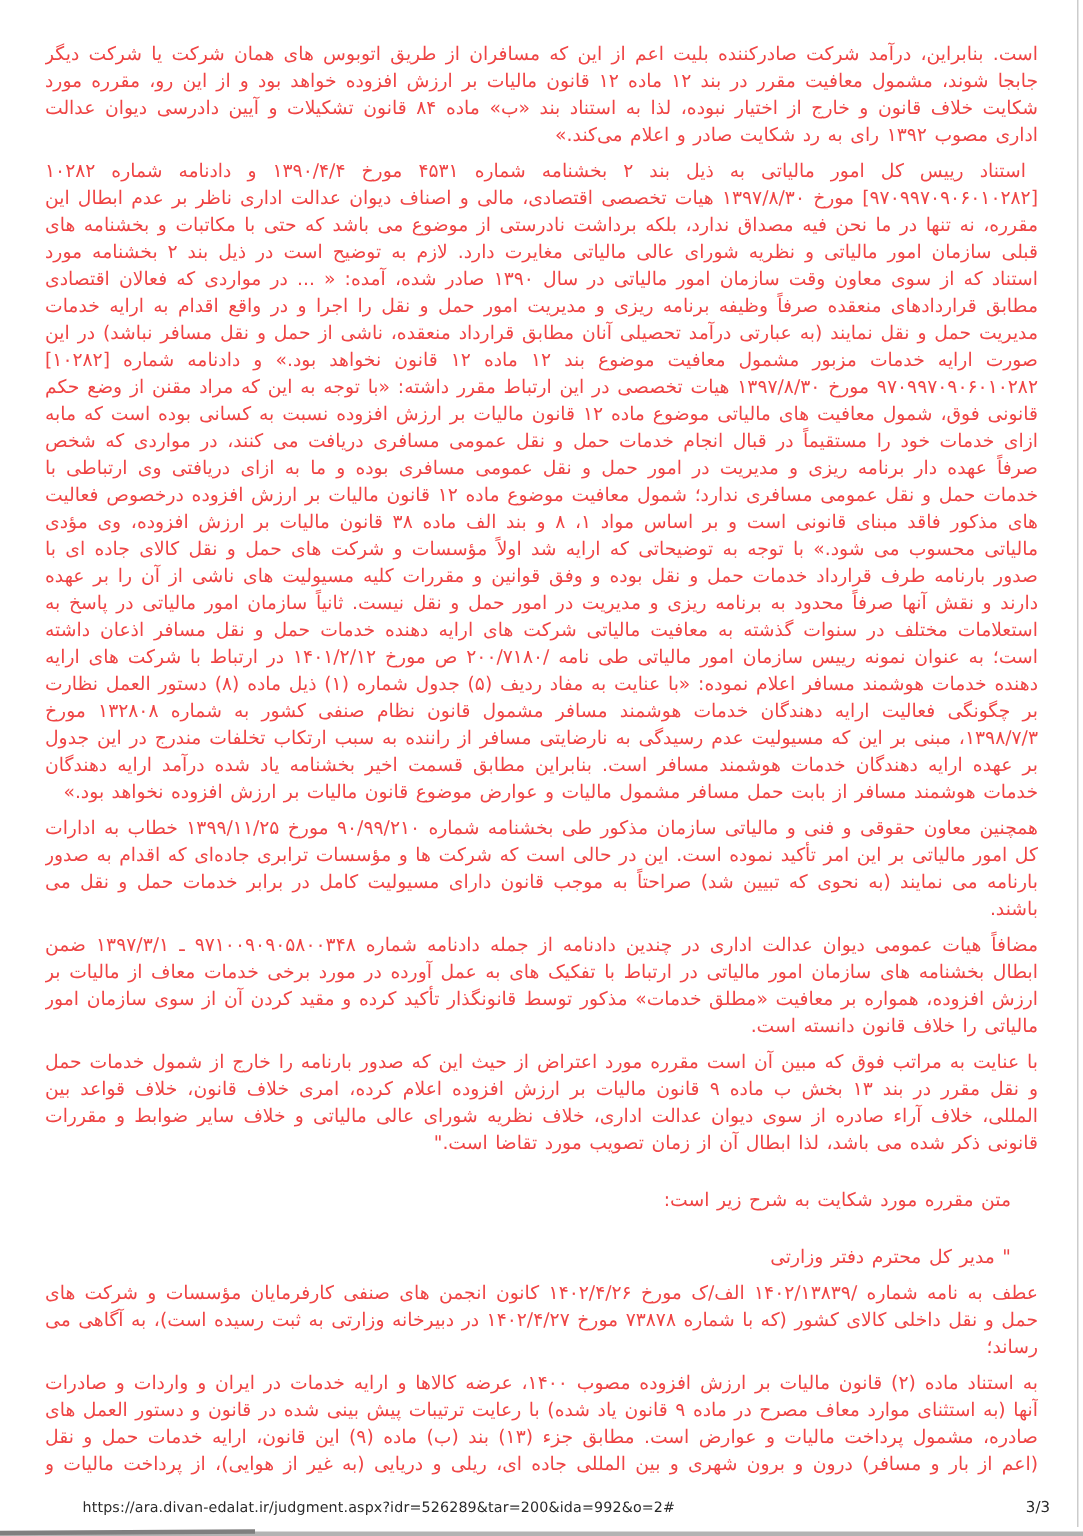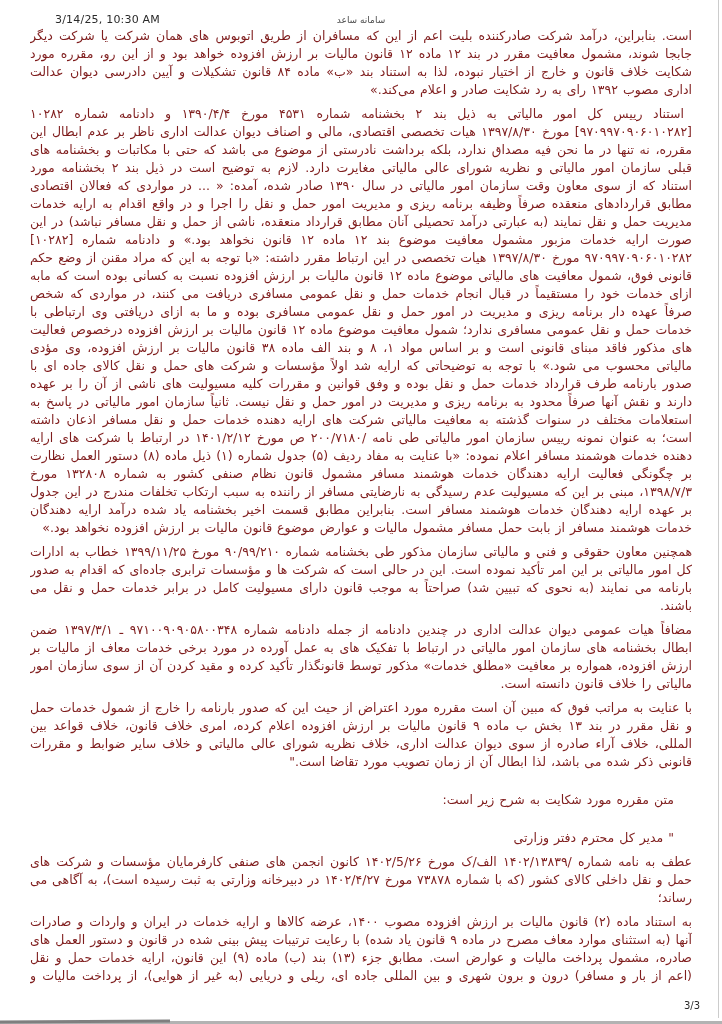--- a/index.html
+++ b/index.html
@@ -13,21 +13,21 @@
     position:absolute; left:55px; top:0; font-size:11px; color:#2a2a2a;
     direction:ltr; letter-spacing:0.2px;
   }
   .print-header .site-title {
     position:absolute; left:0; right:0; top:2px; text-align:center;
     font-size:9px; color:#4a4a4a; direction:rtl;
   }
   .doc-body {
     position:absolute; top:27px; right:30px; left:30px; bottom:40px;
     direction:rtl; text-align:justify; overflow:hidden;
-    font-size:12.5px; line-height:18px; color:#7f1d1d;
+    font-size:12.5px; line-height:18px; color:#ef4444;
     word-spacing:1px;
   }
   .doc-body p { margin:0 0 6px 0; }
   .doc-body p.indent-sm { text-indent:8px; }
   .doc-body p.indent-md { text-indent:18px;margin-top:20px; }
   .print-footer { position:absolute; left:0; right:0; bottom:10px; height:14px; }
   .print-footer .url {
     position:absolute; left:55px; top:0; font-size:9.5px; color:#2a2a2a;
     direction:ltr; letter-spacing:0.1px;
   }
@@ -45,40 +45,37 @@
   .edge-bottom-dark {
     position:absolute; left:0; bottom:1px; width:170px; height:3px;
     background:#7f7f7f; transform:rotate(-0.3deg);
   }
 </style>
 </head>
 <body>
 
 <div class="page">
 
-  <div class="print-header">
-    <span class="datetime">3/14/25, 10:30 AM</span>
-    <span class="site-title">سامانه ساعد</span>
-  </div>
 
   <div class="doc-body">
     <p>است. بنابراین، درآمد شرکت صادرکننده بلیت اعم از این که مسافران از طریق اتوبوس های همان شرکت یا شرکت دیگر جابجا شوند، مشمول معافیت مقرر در بند ۱۲ ماده ۱۲ قانون مالیات بر ارزش افزوده خواهد بود و از این رو، مقرره مورد شکایت خلاف قانون و خارج از اختیار نبوده، لذا به استناد بند «ب» ماده ۸۴ قانون تشکیلات و آیین دادرسی دیوان عدالت اداری مصوب ۱۳۹۲ رای به رد شکایت صادر و اعلام می‌کند.»</p>
     <p class="indent-sm">استناد رییس کل امور مالیاتی به ذیل بند ۲ بخشنامه شماره ۴۵۳۱ مورخ ۱۳۹۰/۴/۴ و دادنامه شماره ۱۰۲۸۲ [۹۷۰۹۹۷۰۹۰۶۰۱۰۲۸۲] مورخ ۱۳۹۷/۸/۳۰ هیات تخصصی اقتصادی، مالی و اصناف دیوان عدالت اداری ناظر بر عدم ابطال این مقرره، نه تنها در ما نحن فیه مصداق ندارد، بلکه برداشت نادرستی از موضوع می باشد که حتی با مکاتبات و بخشنامه های قبلی سازمان امور مالیاتی و نظریه شورای عالی مالیاتی مغایرت دارد. لازم به توضیح است در ذیل بند ۲ بخشنامه مورد استناد که از سوی معاون وقت سازمان امور مالیاتی در سال ۱۳۹۰ صادر شده، آمده: « ... در مواردی که فعالان اقتصادی مطابق قراردادهای منعقده صرفاً وظیفه برنامه ریزی و مدیریت امور حمل و نقل را اجرا و در واقع اقدام به ارایه خدمات مدیریت حمل و نقل نمایند (به عبارتی درآمد تحصیلی آنان مطابق قرارداد منعقده، ناشی از حمل و نقل مسافر نباشد) در این صورت ارایه خدمات مزبور مشمول معافیت موضوع بند ۱۲ ماده ۱۲ قانون نخواهد بود.» و دادنامه شماره [۱۰۲۸۲] ۹۷۰۹۹۷۰۹۰۶۰۱۰۲۸۲ مورخ ۱۳۹۷/۸/۳۰ هیات تخصصی در این ارتباط مقرر داشته: «با توجه به این که مراد مقنن از وضع حکم قانونی فوق، شمول معافیت های مالیاتی موضوع ماده ۱۲ قانون مالیات بر ارزش افزوده نسبت به کسانی بوده است که مابه ازای خدمات خود را مستقیماً در قبال انجام خدمات حمل و نقل عمومی مسافری دریافت می کنند، در مواردی که شخص صرفاً عهده دار برنامه ریزی و مدیریت در امور حمل و نقل عمومی مسافری بوده و ما به ازای دریافتی وی ارتباطی با خدمات حمل و نقل عمومی مسافری ندارد؛ شمول معافیت موضوع ماده ۱۲ قانون مالیات بر ارزش افزوده درخصوص فعالیت های مذکور فاقد مبنای قانونی است و بر اساس مواد ۱، ۸ و بند الف ماده ۳۸ قانون مالیات بر ارزش افزوده، وی مؤدی مالیاتی محسوب می شود.» با توجه به توضیحاتی که ارایه شد اولاً مؤسسات و شرکت های حمل و نقل کالای جاده ای با صدور بارنامه طرف قرارداد خدمات حمل و نقل بوده و وفق قوانین و مقررات کلیه مسیولیت های ناشی از آن را بر عهده دارند و نقش آنها صرفاً محدود به برنامه ریزی و مدیریت در امور حمل و نقل نیست. ثانیاً سازمان امور مالیاتی در پاسخ به استعلامات مختلف در سنوات گذشته به معافیت مالیاتی شرکت های ارایه دهنده خدمات حمل و نقل مسافر اذعان داشته است؛ به عنوان نمونه رییس سازمان امور مالیاتی طی نامه /۲۰۰/۷۱۸۰ ص مورخ ۱۴۰۱/۲/۱۲ در ارتباط با شرکت های ارایه دهنده خدمات هوشمند مسافر اعلام نموده: «با عنایت به مفاد ردیف (۵) جدول شماره (۱) ذیل ماده (۸) دستور العمل نظارت بر چگونگی فعالیت ارایه دهندگان خدمات هوشمند مسافر مشمول قانون نظام صنفی کشور به شماره ۱۳۲۸۰۸ مورخ ۱۳۹۸/۷/۳، مبنی بر این که مسیولیت عدم رسیدگی به نارضایتی مسافر از راننده به سبب ارتکاب تخلفات مندرج در این جدول بر عهده ارایه دهندگان خدمات هوشمند مسافر است. بنابراین مطابق قسمت اخیر بخشنامه یاد شده درآمد ارایه دهندگان خدمات هوشمند مسافر از بابت حمل مسافر مشمول مالیات و عوارض موضوع قانون مالیات بر ارزش افزوده نخواهد بود.»</p>
     <p>همچنین معاون حقوقی و فنی و مالیاتی سازمان مذکور طی بخشنامه شماره ۹۰/۹۹/۲۱۰ مورخ ۱۳۹۹/۱۱/۲۵ خطاب به ادارات کل امور مالیاتی بر این امر تأکید نموده است. این در حالی است که شرکت ها و مؤسسات ترابری جاده‌ای که اقدام به صدور بارنامه می نمایند (به نحوی که تبیین شد) صراحتاً به موجب قانون دارای مسیولیت کامل در برابر خدمات حمل و نقل می باشند.</p>
     <p>مضافاً هیات عمومی دیوان عدالت اداری در چندین دادنامه از جمله دادنامه شماره ۹۷۱۰۰۹۰۹۰۵۸۰۰۳۴۸ ـ ۱۳۹۷/۳/۱ ضمن ابطال بخشنامه های سازمان امور مالیاتی در ارتباط با تفکیک های به عمل آورده در مورد برخی خدمات معاف از مالیات بر ارزش افزوده، همواره بر معافیت «مطلق خدمات» مذکور توسط قانونگذار تأکید کرده و مقید کردن آن از سوی سازمان امور مالیاتی را خلاف قانون دانسته است.</p>
     <p>با عنایت به مراتب فوق که مبین آن است مقرره مورد اعتراض از حیث این که صدور بارنامه را خارج از شمول خدمات حمل و نقل مقرر در بند ۱۳ بخش ب ماده ۹ قانون مالیات بر ارزش افزوده اعلام کرده، امری خلاف قانون، خلاف قواعد بین المللی، خلاف آراء صادره از سوی دیوان عدالت اداری، خلاف نظریه شورای عالی مالیاتی و خلاف سایر ضوابط و مقررات قانونی ذکر شده می باشد، لذا ابطال آن از زمان تصویب مورد تقاضا است."</p>
     <p class="indent-md">متن مقرره مورد شکایت به شرح زیر است:</p>
     <p class="indent-md">" مدیر کل محترم دفتر وزارتی</p>
-    <p>عطف به نامه شماره /۱۴۰۲/۱۳۸۳۹ الف/ک مورخ ۱۴۰۲/5/۲۶ کانون انجمن های صنفی کارفرمایان مؤسسات و شرکت های حمل و نقل داخلی کالای کشور (که با شماره ۷۳۸۷۸ مورخ ۱۴۰۲/۴/۲۷ در دبیرخانه وزارتی به ثبت رسیده است)، به آگاهی می رساند؛</p>
+    <p>عطف به نامه شماره /۱۴۰۲/۱۳۸۳۹ الف/ک مورخ ۱۴۰۲/۴/۲۶ کانون انجمن های صنفی کارفرمایان مؤسسات و شرکت های حمل و نقل داخلی کالای کشور (که با شماره ۷۳۸۷۸ مورخ ۱۴۰۲/۴/۲۷ در دبیرخانه وزارتی به ثبت رسیده است)، به آگاهی می رساند؛</p>
     <p>به استناد ماده (۲) قانون مالیات بر ارزش افزوده مصوب ۱۴۰۰، عرضه کالاها و ارایه خدمات در ایران و واردات و صادرات آنها (به استثنای موارد معاف مصرح در ماده ۹ قانون یاد شده) با رعایت ترتیبات پیش بینی شده در قانون و دستور العمل های صادره، مشمول پرداخت مالیات و عوارض است. مطابق جزء (۱۳) بند (ب) ماده (۹) این قانون، ارایه خدمات حمل و نقل (اعم از بار و مسافر) درون و برون شهری و بین المللی جاده ای، ریلی و دریایی (به غیر از هوایی)، از پرداخت مالیات و عوارض معاف می باشد. این معافیت قابل تسری به خدمات جانبی نخواهد بود.</p>
     <p>با عنایت به مراتب فوق، چنانچه شرکت های حمل و نقل در ازای دریافت کرایه حمل، اقدام به حمل کالا و بار نمایند، صرف نظر از انعقاد یا عدم انعقاد قرارداد ما به ازای دریافتی ناشی از حمل و نقل، از پرداخت مالیات و عوارض معاف می باشد. بدیهی است معافیت مذکور قابل تسری به سایر خدمات جانبی حمل و نقل نخواهد بود.</p>
 
   </div>
 
   <div class="print-footer">
+    <span class="url">https://ara.divan-edalat.ir/judgment.aspx?idr=526289&amp;tar=200&amp;ida=992&amp;o=2#</span>
     <span class="page-num">3/3</span>
   </div>
 
   <div class="edge-right"></div>
   <div class="edge-bottom"></div>
   <div class="edge-bottom-dark"></div>
 
 </div>
 
 </body></html>

